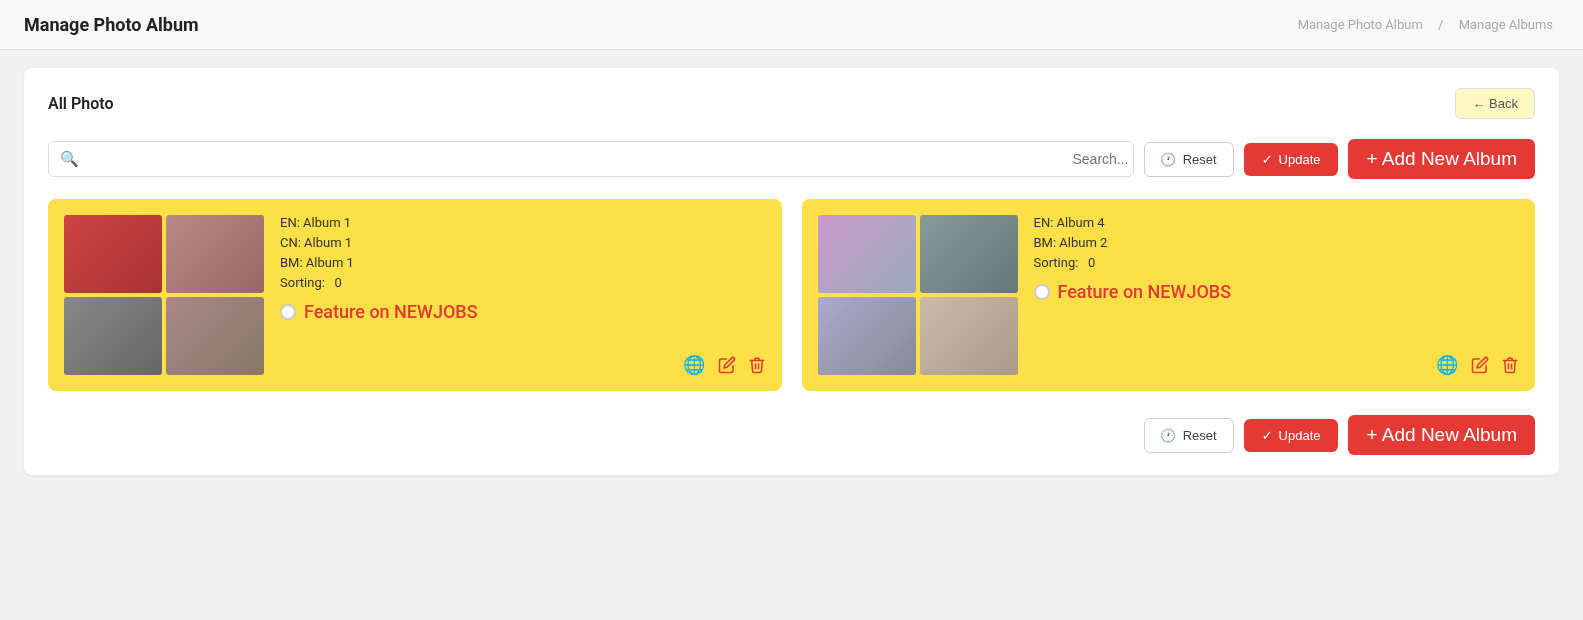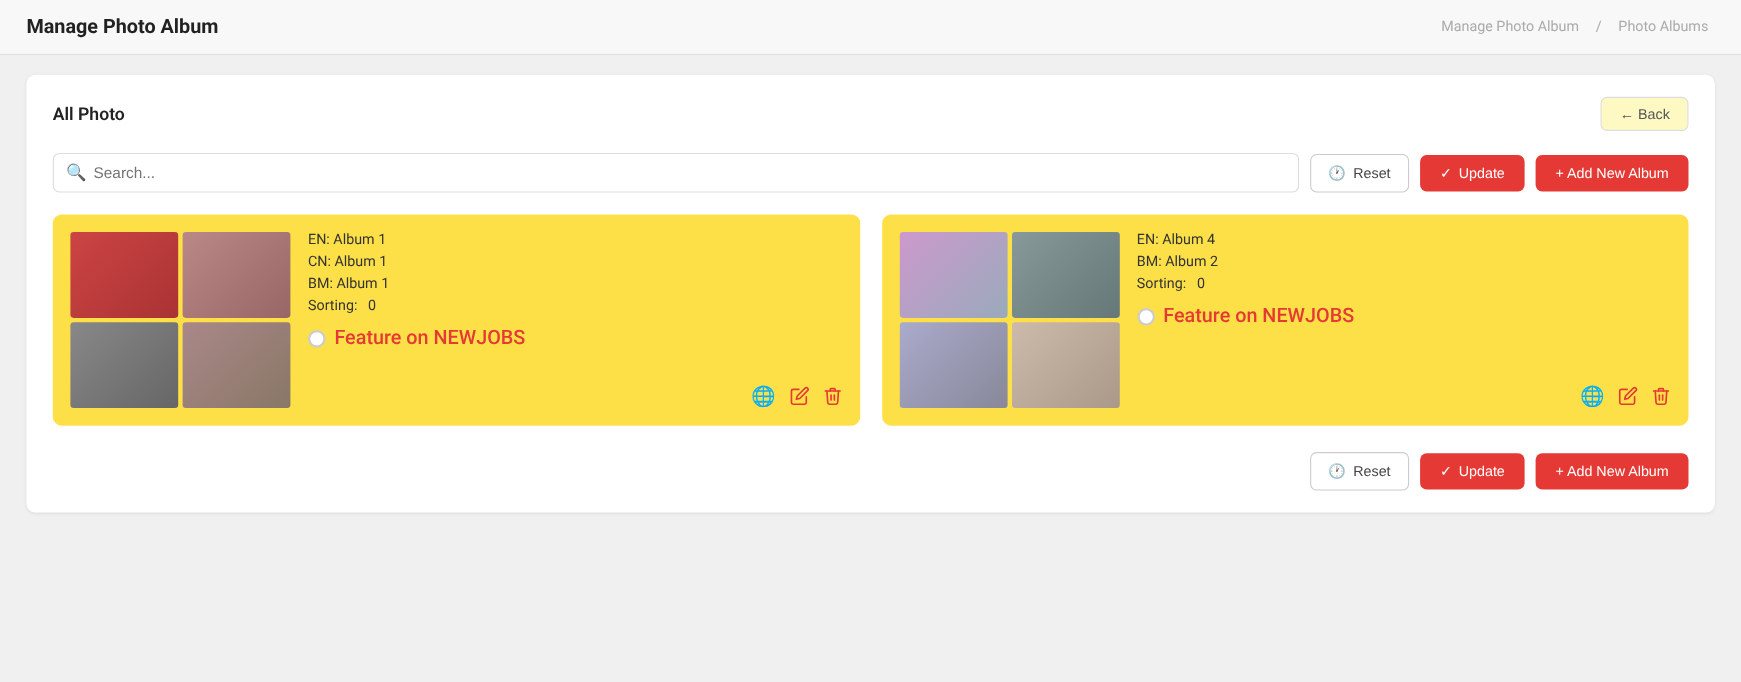--- a/index.html
+++ b/index.html
@@ -90,27 +90,28 @@
       position: absolute;
       left: 12px;
       top: 50%;
       transform: translateY(-50%);
       color: #aaa;
       font-size: 15px;
     }
 
     .search-input {
       width: 100%;
-      padding: 9px 16px 9px 36px;
+      padding: 9px 4px 9px 36px;
       border: 1px solid #ddd;
       border-radius: 6px;
       font-size: 14px;
       color: #666;
       outline: none;
       background: #fff;
+      text-align: right;
     }
 
     .btn-reset {
       background: #fff;
       border: 1px solid #ccc;
       border-radius: 6px;
       padding: 9px 16px;
       font-size: 13px;
       color: #444;
       cursor: pointer;
@@ -132,21 +133,21 @@
       align-items: center;
       gap: 6px;
       white-space: nowrap;
     }
 
     .btn-add {
       background: #e53935;
       border: none;
       border-radius: 6px;
       padding: 9px 18px;
-      font-size: 13px;
+      font-size: 19px;
       color: #fff;
       cursor: pointer;
       display: flex;
       align-items: center;
       gap: 6px;
       white-space: nowrap;
     }
 
     .albums-grid {
       display: grid;
@@ -264,21 +265,21 @@
     }
   </style>
 </head>
 <body>
 
 <div class="page-header">
   <h1 class="page-title">Manage Photo Album</h1>
   <nav class="breadcrumb">
     <span>Manage Photo Album</span>
     <span>/</span>
-    <span>Photo Albums</span>
+    <span>Manage Albums</span>
   </nav>
 </div>
 
 <div class="main-content">
   <div class="card">
 
     <div class="card-header">
       <span class="card-title">All Photo</span>
       <button class="back-btn">← Back</button>
     </div>

